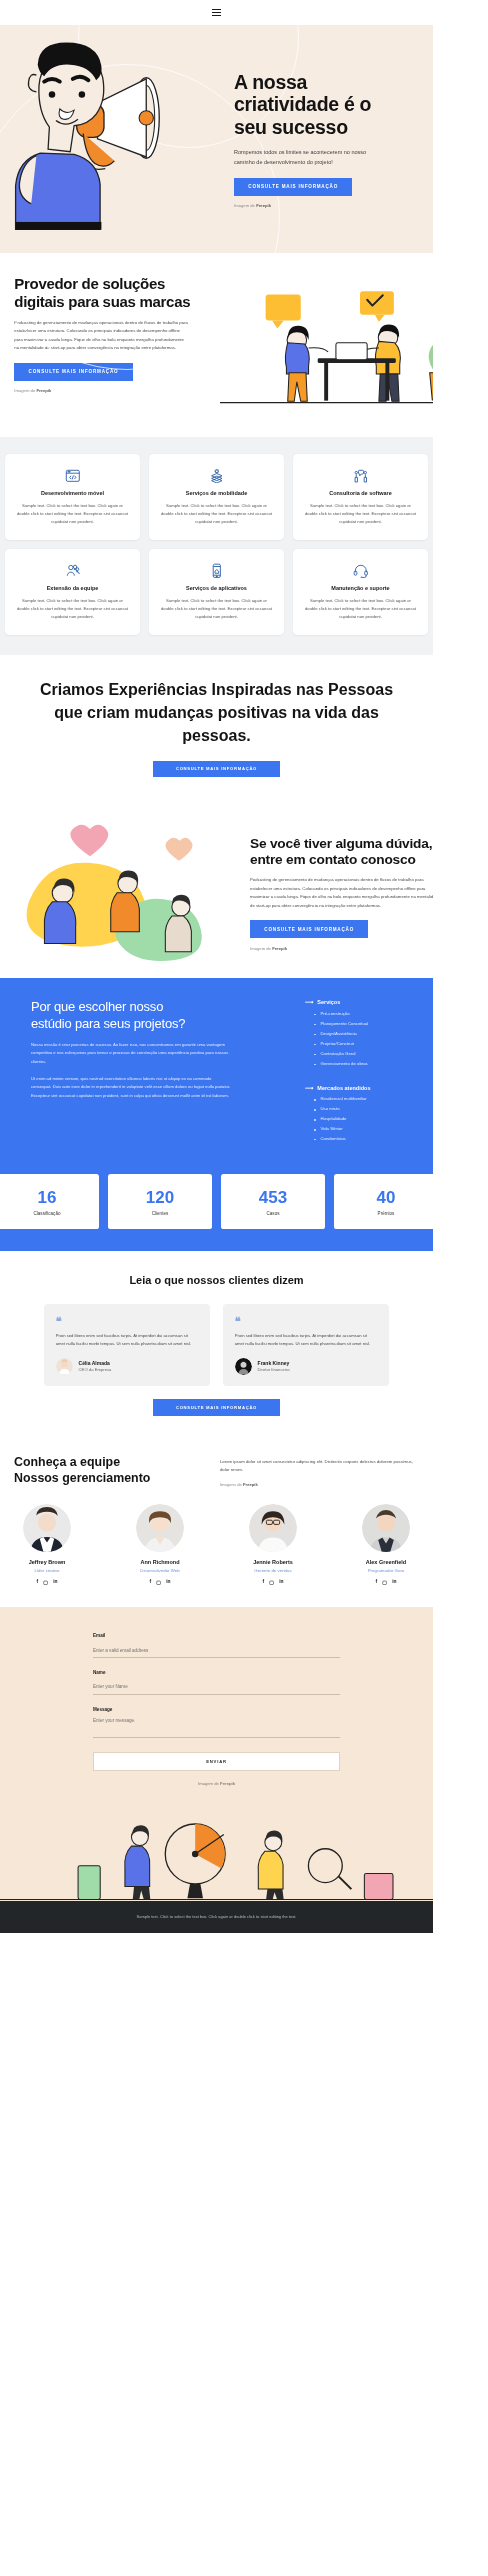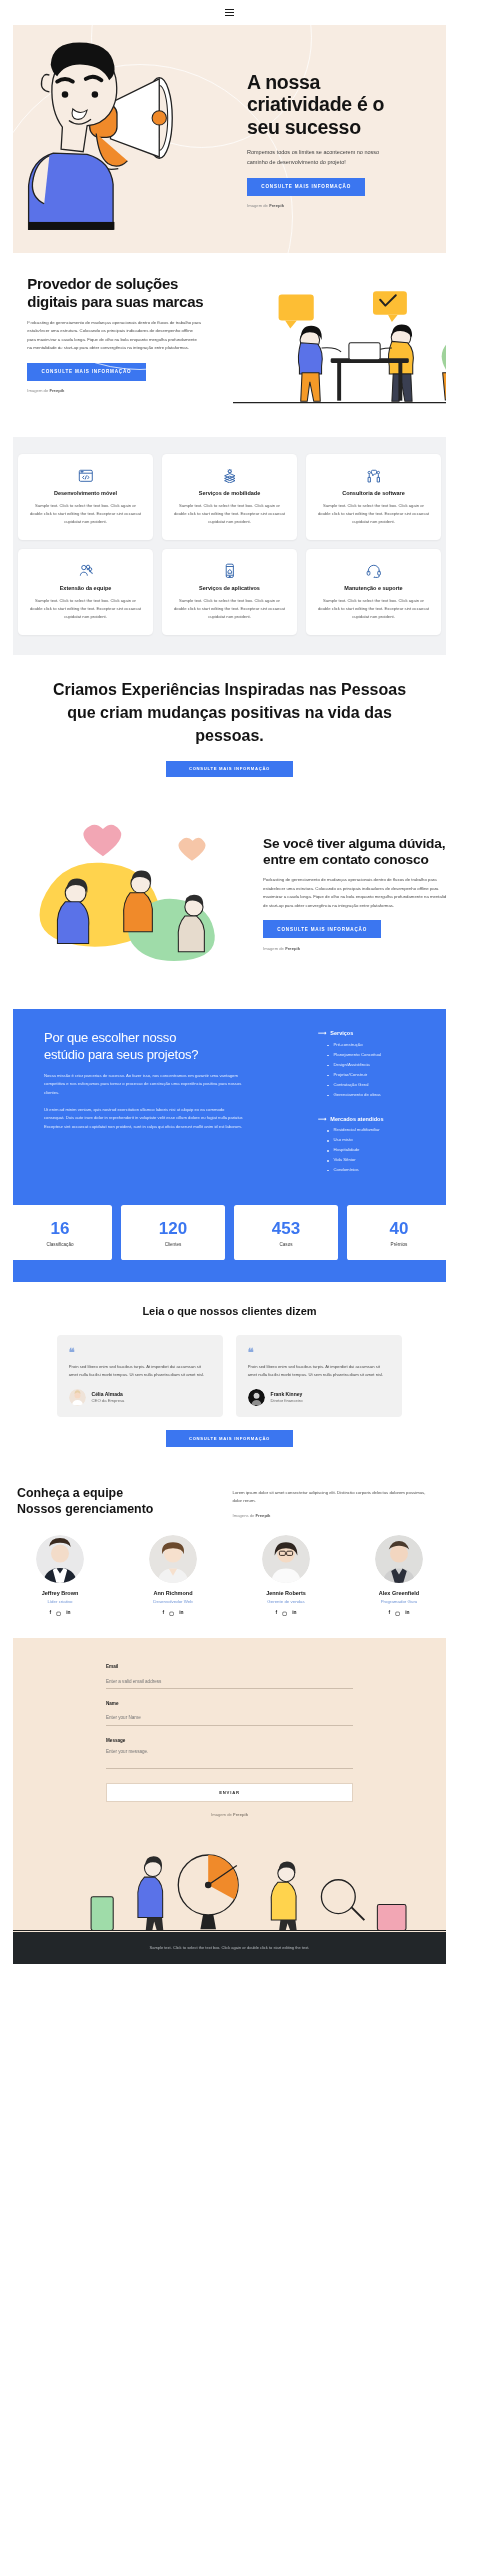--- a/index.html
+++ b/index.html
@@ -3,21 +3,21 @@
 <meta charset="utf-8">
 <style>
   * { box-sizing: border-box; margin: 0; padding: 0; }
   html, body { width: 488px; }
   body {
     font-family: "Liberation Sans", sans-serif;
     background: #ffffff;
     color: #1a1a1a;
     -webkit-font-smoothing: antialiased;
   }
-  .page { width: 433px; position: relative; overflow: hidden; margin-left: 13px; }
+  .page { width: 433px; position: relative; overflow: hidden; }
 
   
   .topbar {
     height: 25px; background:#fff; display:flex;
     align-items:center; justify-content:center;
   }
   .burger { display:flex; flex-direction:column; gap:2px; cursor:pointer; }
   .burger i { display:block; width:9px; height:1px; background:#1b1b1b; }
 
   
@@ -64,21 +64,21 @@
   .card-title { font-size:5.5px; font-weight:700; color:#181818; margin-bottom:5.9px; }
   .card-text { font-size:4.2px; line-height:1.9; color:#555; }
 
   
   .sec-quote { background:#fff; padding: 23.4px 0 22px 0; text-align:center;}
   .quote-h { font-size:16px; line-height:1.45; font-weight:700; color:#141414; width:365px; margin:0 auto;}
   .btn-wide { background:#3b76f0; color:#fff; font-size:4.2px; letter-spacing:0.7px;
     font-weight:700; padding:5.9px 0; width:127px; margin:13px auto 0 auto; display:block; border:0; cursor:pointer;}
 
   
-  .sec-split { background:#fff; padding: 17px 0 37px 0;}
+  .sec-split { background:#fff; padding: 17px 0 6px 0;}
   .split-l { width:241px; position:relative; }
   .split-r { width:247px; padding: 19.5px 26px 0 0;}
   h2.split-title { font-size:13.7px; line-height:1.2; font-weight:700; color:#141414; letter-spacing:-0.2px;}
 
   
   .sec-blue { background:#3b76f0; color:#fff; padding: 21px 0 0 0; position:relative;}
   .blue-l { width:270px; padding-left:31px;}
   .blue-r { width:218px; padding-left:31px;}
   h2.blue-title { font-size:13px; line-height:1.25; font-weight:400; color:#fff; letter-spacing:-0.2px; width:163px;}
   .blue-para { font-size:4.2px; line-height:2; color:#e2ecff; margin-top:9px; width:202px;}
@@ -101,21 +101,21 @@
   .testi-card { background:#f1f1f1; border-radius:3.9px; padding: 11.7px 11.7px 11.7px 11.7px; text-align:left;}
   .q-mark { font-size:11px; color:#8aa9de; font-weight:700; line-height:1; font-family:"Liberation Serif", serif;}
   .testi-text { font-size:4.2px; line-height:1.95; color:#4a4a4a; margin:5.2px 0 9px 0;}
   .testi-person { display:flex; align-items:center; gap:5.9px;}
   .avatar { width:17px; height:17px; border-radius:50%; overflow:hidden; flex:none; }
   .testi-name { font-size:5px; font-weight:700; color:#161616;}
   .testi-role { font-size:4.2px; color:#6a6a6a; margin-top:1.3px;}
 
   
   .sec-team { background:#fff; padding: 17px 0 22px 0;}
-  .team-head { display:flex; padding: 0 4px; gap: 23px; }
+  .team-head { display:flex; padding: 0 14px; gap: 23px; }
   h2.team-title { font-size:12.4px; line-height:1.25; font-weight:700; color:#141414; width:215px;}
   .team-head-right { width:234px; padding-top:2.6px;}
   .team-grid { display:grid; grid-template-columns:repeat(4,104px); gap:9px; justify-content:center; margin-top:17px;}
   .member { text-align:center; }
   .member-photo { width:48px; height:48px; border-radius:50%; margin:0 auto 6.5px auto; overflow:hidden;}
   .member-name { font-size:5.5px; font-weight:700; color:#161616;}
   .member-role { font-size:4.4px; color:#6f94d6; margin-top:3.3px;}
   .socials { display:flex; gap:5.2px; justify-content:center; margin-top:5.9px;}
   .socials span { font-size:4.9px; color:#1b1b1b; cursor:pointer; font-weight:700;}
 

